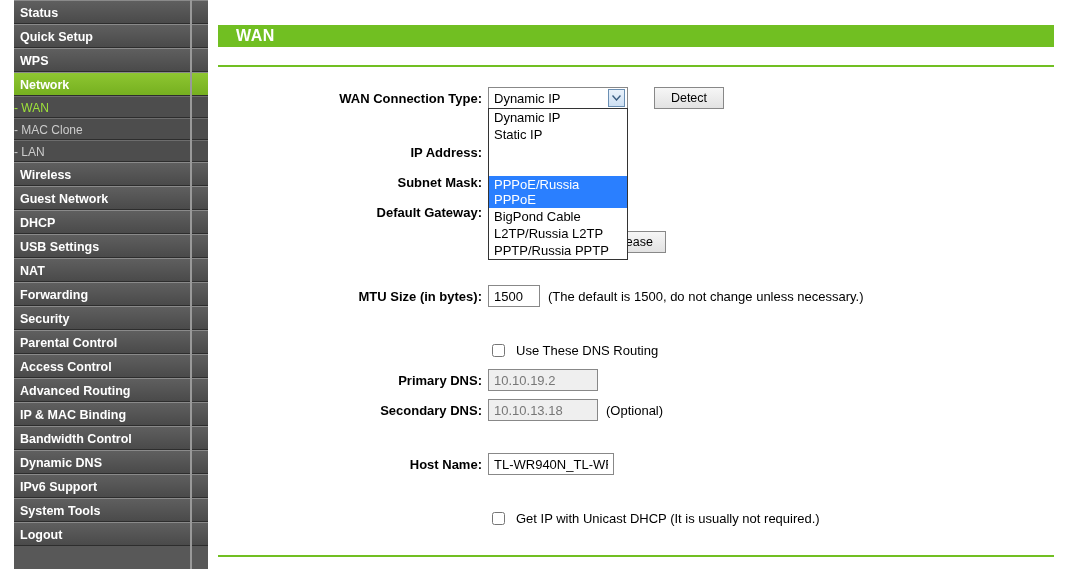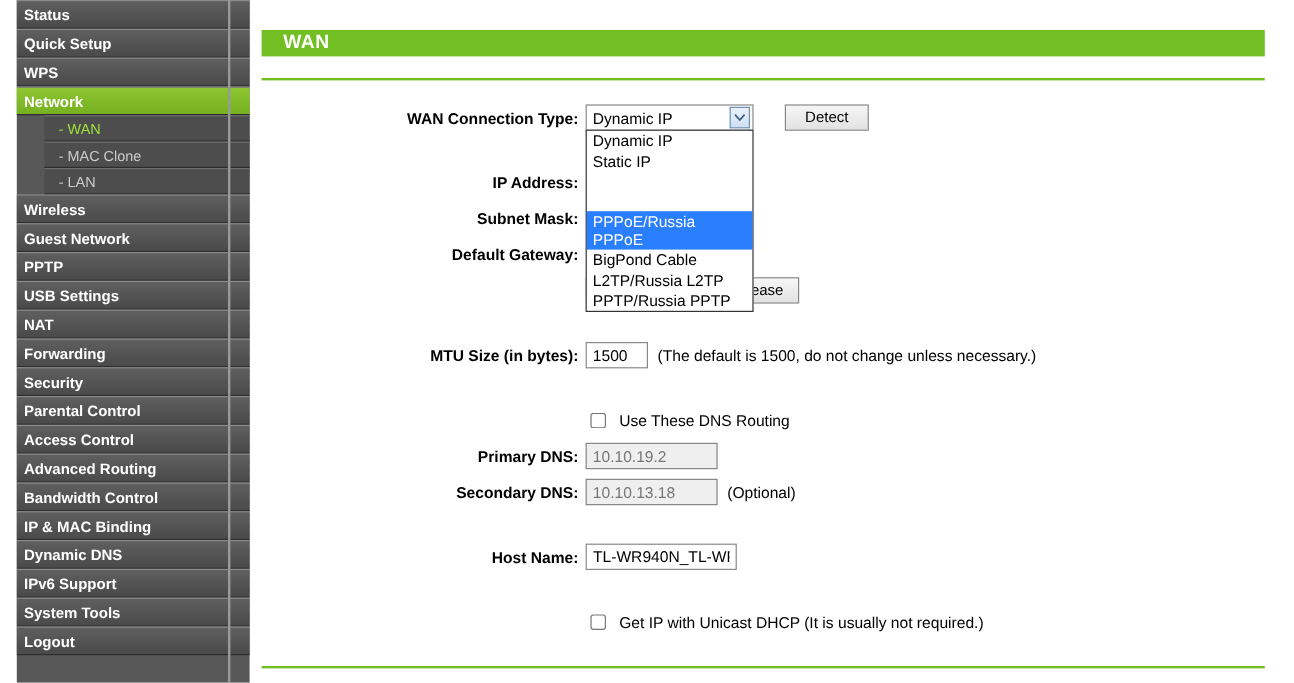--- a/index.html
+++ b/index.html
@@ -7,24 +7,23 @@
   .page { width: 1078px; height: 569px; position: relative; }
   
   .sidebar { position: absolute; left: 14px; top: 0; width: 194px; height: 569px; background: #585858; }
   .sidebar-item {
     height: 24px; line-height: 24px; padding-left: 6px; color: #fff; font-weight: bold;
     background: linear-gradient(#5f5f5f, #4a4a4a); border-top: 1px solid #8a8a8a; border-bottom: 1px solid #2d2d2d;
     cursor: pointer; font-size: 12.5px;
   }
   .sidebar-item.active { background: linear-gradient(#8ec631, #76b020); }
   .sidebar-sub {
-    height: 22px; line-height: 22px; padding-left: 12px; color: #ccc; font-size: 12px;
+    height: 22px; line-height: 22px; padding-left: 0; color: #ccc; font-size: 12px;
     background: #4d4d4d; border-top: 1px solid #6d6d6d; border-bottom: 1px solid #2d2d2d;
     cursor: pointer;
-    margin-left: 23px;
   }
   .sidebar-sub.active { color: #9ee23a; }
   .vline { position: absolute; left: 190px; top: 0; width: 2px; height: 569px; background: #999; }
   
   .content { position: absolute; left: 218px; top: 25px; width: 836px; }
   .banner { height: 22px; line-height: 22px; background: #71bf22; color: #fff; font-size: 16px; font-weight: bold; padding-left: 18px; letter-spacing: 0.5px; }
   .hr-green { border: 0; border-top: 2px solid #71bf22; margin: 18px 0 0 0; }
   .form-area { margin-top: 18px; }
   .row { display: flex; align-items: center; min-height: 26px; }
   .lbl { width: 270px; text-align: right; font-weight: bold; padding-right: 6px; }
@@ -52,30 +51,30 @@
   <div class="sidebar">
     <div class="sidebar-item"><span>Status</span></div>
     <div class="sidebar-item"><span>Quick Setup</span></div>
     <div class="sidebar-item"><span>WPS</span></div>
     <div class="sidebar-item active"><span>Network</span></div>
     <div class="sidebar-sub active"><span>- WAN</span></div>
     <div class="sidebar-sub"><span>- MAC Clone</span></div>
     <div class="sidebar-sub"><span>- LAN</span></div>
     <div class="sidebar-item"><span>Wireless</span></div>
     <div class="sidebar-item"><span>Guest Network</span></div>
-    <div class="sidebar-item"><span>PPTP</span></div>
+    <div class="sidebar-item"><span>DHCP</span></div>
     <div class="sidebar-item"><span>USB Settings</span></div>
     <div class="sidebar-item"><span>NAT</span></div>
     <div class="sidebar-item"><span>Forwarding</span></div>
     <div class="sidebar-item"><span>Security</span></div>
     <div class="sidebar-item"><span>Parental Control</span></div>
     <div class="sidebar-item"><span>Access Control</span></div>
     <div class="sidebar-item"><span>Advanced Routing</span></div>
+    <div class="sidebar-item"><span>IP &amp; MAC Binding</span></div>
     <div class="sidebar-item"><span>Bandwidth Control</span></div>
-    <div class="sidebar-item"><span>IP &amp; MAC Binding</span></div>
     <div class="sidebar-item"><span>Dynamic DNS</span></div>
     <div class="sidebar-item"><span>IPv6 Support</span></div>
     <div class="sidebar-item"><span>System Tools</span></div>
     <div class="sidebar-item"><span>Logout</span></div>
   </div>
 
   <div class="vline"></div>
 
   <div class="content">
     <div class="banner">

